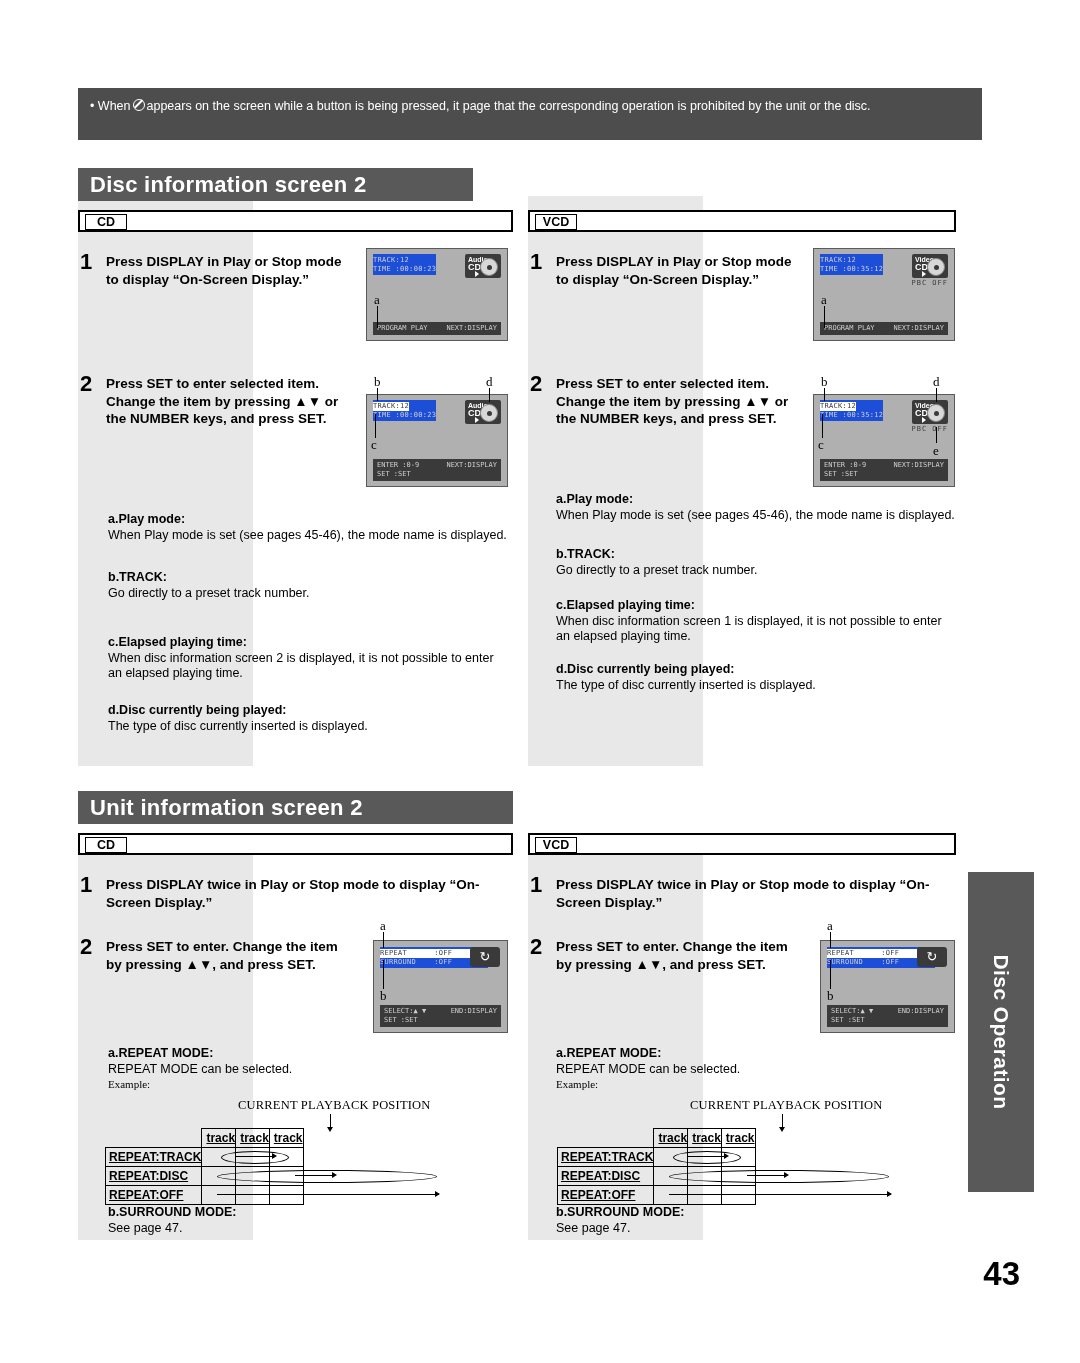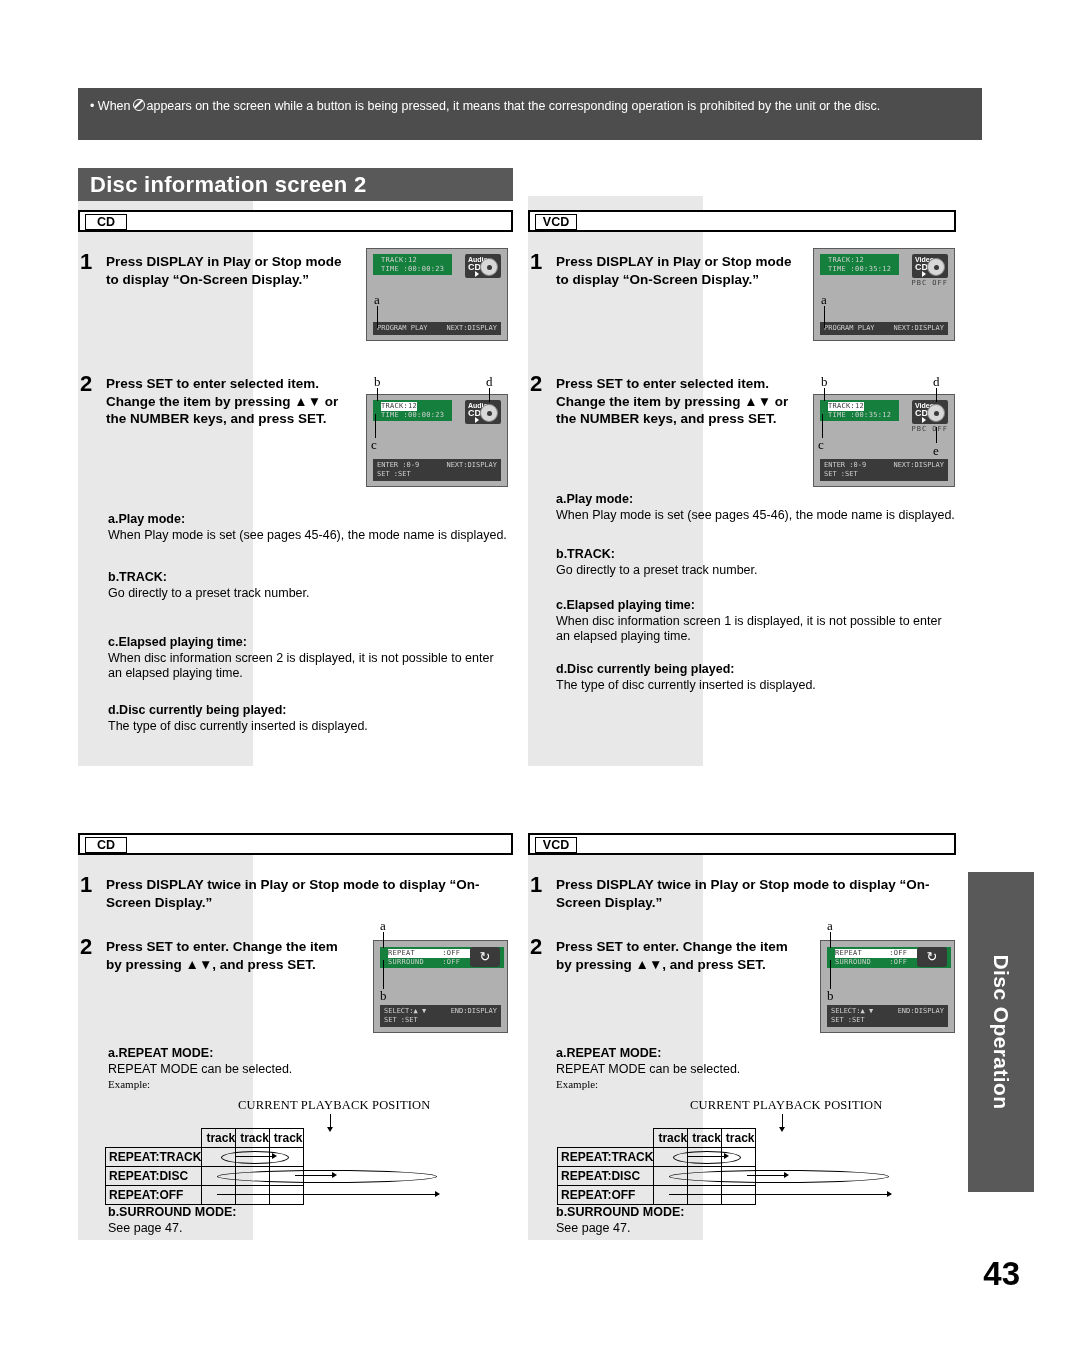--- a/index.html
+++ b/index.html
@@ -56,23 +56,23 @@
 
   .body-blk{position:absolute;font-size:12.5px;line-height:15.5px;color:#000;}
   .ttl{font-weight:bold;}
 
   
   .tv{
     position:absolute;background:#b0b0b0;border:1px solid #5a5a5a;
     box-sizing:border-box;
   }
   .osd-top{
-    position:absolute;left:6px;top:5px;background:#15803d;color:#cfcfcf;
+    position:absolute;left:6px;top:5px;background:#1d4ed8;color:#cfcfcf;
     font-family:"DejaVu Sans Mono", monospace;font-size:7px;line-height:8.5px;
-    padding:2px 8px;white-space:pre;letter-spacing:.3px;
+    padding:2px 0;white-space:pre;letter-spacing:.3px;
   }
   .osd-top .hl{background:#ffffff;color:#3a3a3a;display:inline-block;}
   .osd-bot{
     position:absolute;left:6px;right:6px;bottom:5px;background:#3a3a3a;
     color:#cfcfcf;font-family:"DejaVu Sans Mono", monospace;font-size:7px;
     line-height:9px;padding:2px 4px;box-sizing:border-box;
   }
   .osd-bot .r{float:right;}
   .disc-badge{
     position:absolute;right:6px;top:5px;width:36px;height:24px;background:#3a3a3a;
@@ -111,21 +111,21 @@
   
   .callout{position:absolute;font-family:"Liberation Serif", serif;font-size:13px;color:#000;}
   .leader{position:absolute;background:#000;}
 
   
   .cpp-label{
     position:absolute;font-family:"Liberation Serif", serif;font-size:12.5px;
     letter-spacing:.2px;color:#000;white-space:nowrap;
   }
   .rt{position:absolute;border-collapse:collapse;}
-  .rt td{border:1.3px solid #000;font-size:12px;font-weight:bold;padding:0;height:18px;}
+  .rt td{border:1.3px solid #000;font-size:12px;font-weight:bold;padding:0;height:18px;text-decoration:underline;}
   .rt td.lbl{padding-left:3px;white-space:nowrap;}
   .rt td.hd{padding-left:4px;}
   .rt td.cell{position:relative;}
   .rt-wrap{position:absolute;}
   .loop{
     position:absolute;border:1.2px solid #000;border-radius:50%;height:11px;
   }
   .arrowline{position:absolute;height:1.2px;background:#000;}
   .arrowhead{
     position:absolute;width:0;height:0;border-left:5px solid #000;
@@ -152,29 +152,29 @@
   .page-num{
     position:absolute;right:60px;top:1255px;font-size:33px;font-weight:bold;color:#000;
   }
 </style>
 </head>
 <body>
 
 <div class="page">
 
   <div class="note-bar">
-    <span>• When</span><span class="prohibit-icon"></span><span>appears on the screen while a button is being pressed, it means that the corresponding operation is prohibited by the unit or the disc.</span>
+    <span>• When</span><span class="prohibit-icon"></span><span>appears on the screen while a button is being pressed, it page that the corresponding operation is prohibited by the unit or the disc.</span>
   </div>
 
   <div class="grey-band" style="left:78px;top:196px;width:175px;height:570px;"></div>
   <div class="grey-band" style="left:528px;top:196px;width:175px;height:570px;"></div>
   <div class="grey-band" style="left:78px;top:835px;width:175px;height:405px;"></div>
   <div class="grey-band" style="left:528px;top:835px;width:175px;height:405px;"></div>
 
-  <div class="sec-header" style="left:78px;top:168px;width:435px;">
+  <div class="sec-header" style="left:78px;top:168px;width:395px;">
     <span>Disc information screen 2</span>
   </div>
   <div class="disc-tag-box" style="left:78px;top:210px;width:435px;">
     <div class="disc-tag">CD</div>
   </div>
 
   <div class="step" style="left:80px;top:253px;width:270px;">
     <div class="step-num">1</div>
     <div class="step-txt" style="width:240px;">Press DISPLAY in Play or Stop mode to display “On-Screen Display.”</div>
   </div>
@@ -306,20 +306,23 @@
   </div>
   <div class="body-blk" style="left:556px;top:598px;width:400px;">
     <div class="ttl">c.Elapsed playing time:</div>
     <div>When disc information screen 1 is displayed, it is not possible to enter an elapsed playing time.</div>
   </div>
   <div class="body-blk" style="left:556px;top:662px;width:400px;">
     <div class="ttl">d.Disc currently being played:</div>
     <div>The type of disc currently inserted is displayed.</div>
   </div>
 
+  <div class="sec-header" style="left:78px;top:791px;width:435px;">
+    <span>Unit information screen 2</span>
+  </div>
   <div class="disc-tag-box" style="left:78px;top:833px;width:435px;">
     <div class="disc-tag">CD</div>
   </div>
 
   <div class="step" style="left:80px;top:876px;width:430px;">
     <div class="step-num">1</div>
     <div class="step-txt" style="width:400px;">Press DISPLAY twice in Play or Stop mode  to display “On-Screen Display.”</div>
   </div>
   <div class="step" style="left:80px;top:938px;width:270px;">
     <div class="step-num">2</div>

